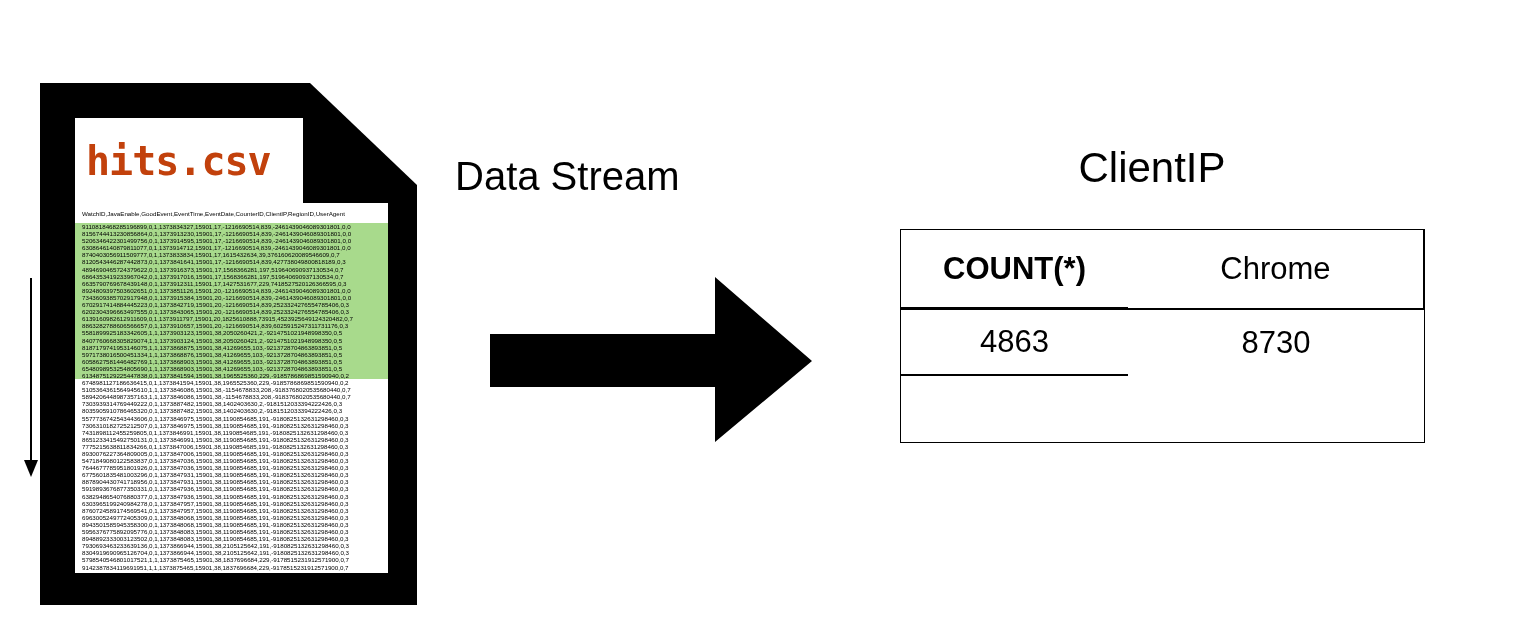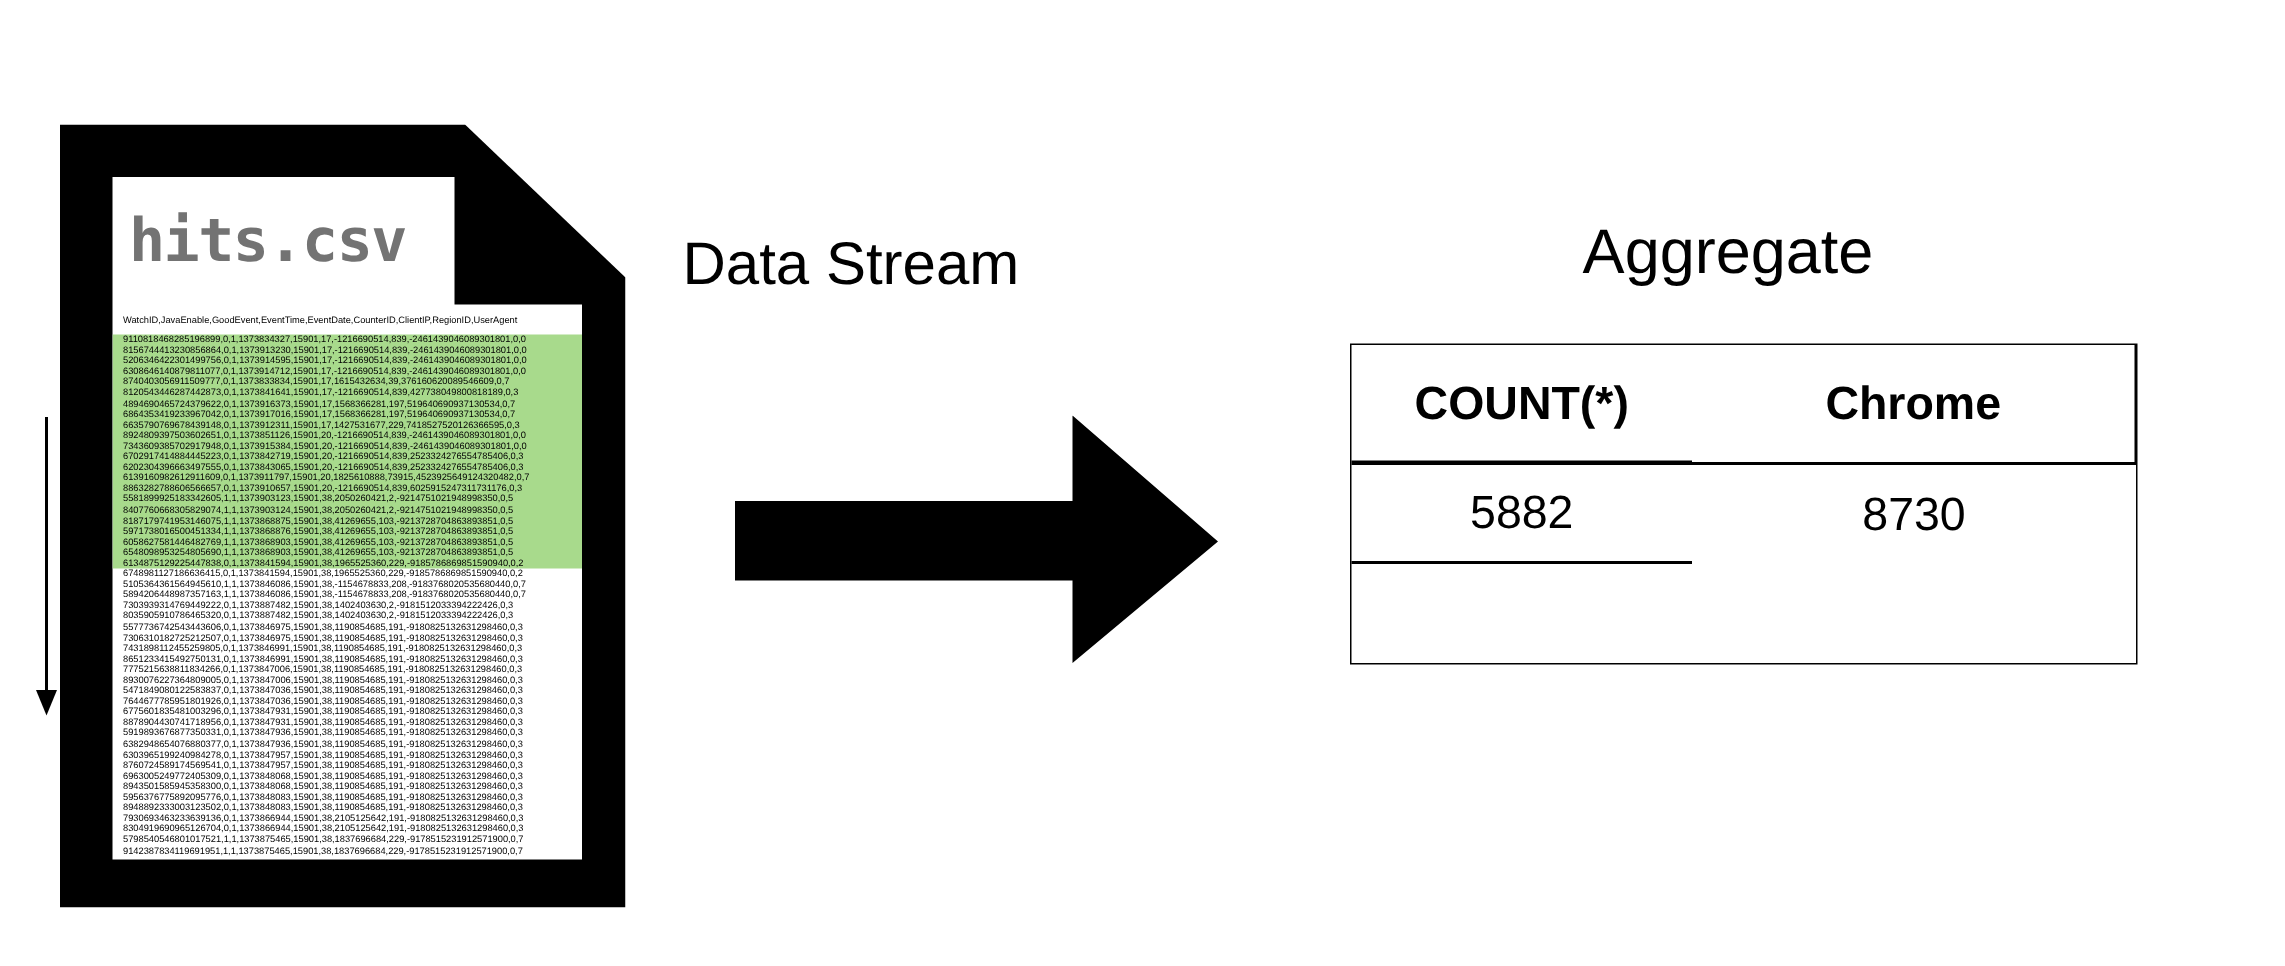--- a/index.html
+++ b/index.html
@@ -12,21 +12,21 @@
     overflow: hidden;
   }
 
   
   .doc { position: absolute; left: 40px; top: 83px; width: 377px; height: 522px; }
   .doc svg.doc-shape { position: absolute; left: 0; top: 0; }
   .doc-title {
     position: absolute; left: 46px; top: 58px;
     font-family: "DejaVu Sans Mono", monospace;
     font-weight: bold; font-size: 40px; line-height: 1;
-    letter-spacing: -1px; color: #737373;
+    letter-spacing: -1px; color: #c2410c;
   }
   .csv {
     position: absolute; left: 35px; top: 127px; width: 313px;
     box-sizing: border-box; padding-left: 7px;
     font-size: 6.2px; line-height: 7.1px; white-space: nowrap;
     overflow: hidden;
   }
   .csv-header { line-height: 8px; margin-bottom: 5px; }
   .csv-line { white-space: nowrap; }
   .csv-block.green {
@@ -58,21 +58,21 @@
     border: 1.5px solid #000;
     background: #fff;
   }
   .cell {
     display: flex; align-items: center; justify-content: center;
     font-size: 31px; box-sizing: border-box;
   }
   .cell.c1 { border-right: 1.5px solid #000; }
   .cell.r1 { border-bottom: 3px solid #000; font-weight: bold; }
   .cell.r2 { border-bottom: 2px solid #000; }
-  .cell.browser { font-weight: bold; }
+  .cell.browser { font-weight: normal; }
 </style>
 </head>
 <body>
 
 <div class="canvas">
 
   <div class="doc">
     <svg class="doc-shape" width="377" height="522" viewBox="0 0 377 522">
       <path d="M0,0 L270,0 L377,102 L377,522 L0,522 Z" fill="#000000"></path>
       <path d="M35,35 L263,35 L263,120 L348,120 L348,490 L35,490 Z" fill="#ffffff"></path>
@@ -139,21 +139,21 @@
   <svg class="scroll-arrow" width="20" height="202" viewBox="0 0 20 202">
     <line x1="9" y1="2" x2="9" y2="186" stroke="#000" stroke-width="2"></line>
     <polygon points="2,184 16,184 9,201" fill="#000"></polygon>
   </svg>
 
   <div class="stream-label">Data Stream</div>
   <svg class="big-arrow" width="322" height="165" viewBox="0 0 322 165">
     <polygon points="0,57 225,57 225,0 322,84 225,165 225,110 0,110" fill="#000000"></polygon>
   </svg>
 
-  <div class="agg-title">Aggregate</div>
+  <div class="agg-title">ClientIP</div>
   <div class="agg-table">
     <div class="cell c2 r1">COUNT(*)</div>
     <div class="cell c1 r2 browser">Chrome</div>
-    <div class="cell c2 r2">5882</div>
+    <div class="cell c2 r2">4863</div>
     <div class="cell c2 r3">8730</div>
   </div>
 
 </div>
 
 </body></html>

